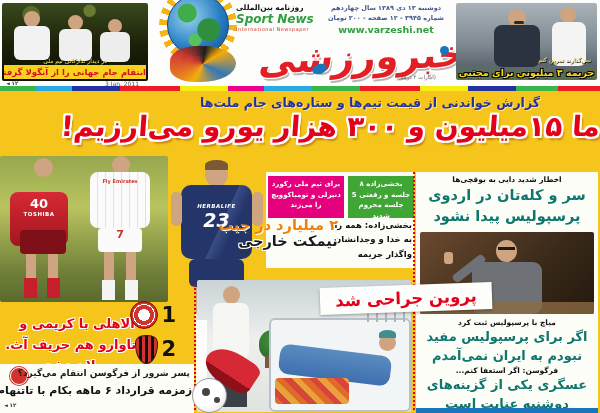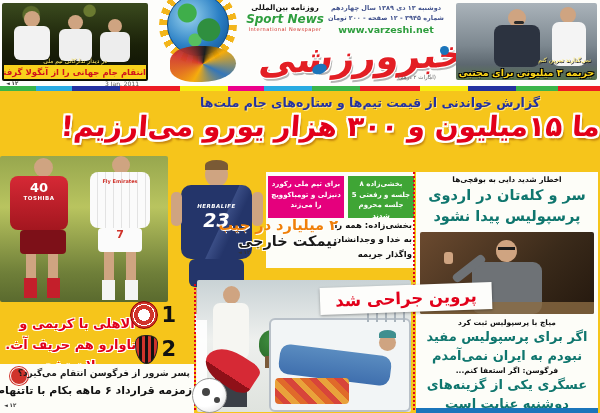--- a/index.html
+++ b/index.html
@@ -132,21 +132,21 @@
     </div>
     <div class="abs page-marker" style="left:6px;top:80px">۱۲</div>
     <div class="abs date-en ltr" style="left:105px;top:80px">3 Jan. 2011</div>
 
     <div class="abs sunburst" style="left:159px;top:-14px;width:78px;height:78px"></div>
     <div class="abs globe" style="left:167px;top:-6px;width:60px;height:60px">
       <div class="globe-land"></div>
     </div>
     <div class="abs collage" style="left:170px;top:46px;width:66px;height:36px"></div>
 
-    <div class="abs" style="left:244px;top:3px;width:82px;text-align:center">
+    <div class="abs" style="left:236px;top:3px;width:82px;text-align:left">
       <div class="ptype">روزنامه بین‌المللی</div>
       <div class="pname ltr">Sport News</div>
       <div class="psub ltr">International Newspaper</div>
     </div>
 
     <div class="abs c" style="left:318px;top:3px;width:136px">
       <div class="dateline">دوشنبه ۱۳ دی ۱۳۸۹ سال چهاردهم</div>
       <div class="dateline">شماره ۳۹۴۵ - ۱۲ صفحه - ۲۰۰ تومان</div>
       <div class="website ltr">www.varzeshi.net</div>
     </div>
@@ -169,21 +169,21 @@
     </div>
   </div>
 
   <div class="abs rainbow"></div>
 
   <div class="abs lead-kicker c" style="left:150px;right:10px;top:95px">گزارش خواندنی از قیمت تیم‌ها و ستاره‌های جام ملت‌ها</div>
   <div class="abs lead-headline c" style="left:105px;right:0;top:110px">ما ۱۵میلیون و ۳۰۰ هزار یورو می‌ارزیم!</div>
 
   <div class="abs photo ph-milan">
     <div class="abs fig-head" style="left:34px;top:2px;width:19px;height:19px"></div>
-    <div class="abs jersey-red" style="left:10px;top:20px;width:58px;height:54px">
+    <div class="abs jersey-red" style="left:10px;top:36px;width:58px;height:54px">
       <div class="c num-txt" style="font-size:13px;margin-top:4px">40</div>
       <div class="c sponsor-txt">TOSHIBA</div>
     </div>
     <div class="abs" style="left:20px;top:74px;width:46px;height:24px;background:#7d1018;border-radius:4px"></div>
     <div class="abs skin" style="left:26px;top:98px;width:10px;height:26px"></div>
     <div class="abs skin" style="left:48px;top:98px;width:10px;height:26px"></div>
     <div class="abs" style="left:24px;top:122px;width:13px;height:20px;background:#c41f2b"></div>
     <div class="abs" style="left:47px;top:122px;width:13px;height:20px;background:#c41f2b"></div>
     <div class="abs fig-head" style="left:112px;top:0px;width:18px;height:18px"></div>
     <div class="abs jersey-white" style="left:90px;top:16px;width:60px;height:56px">

